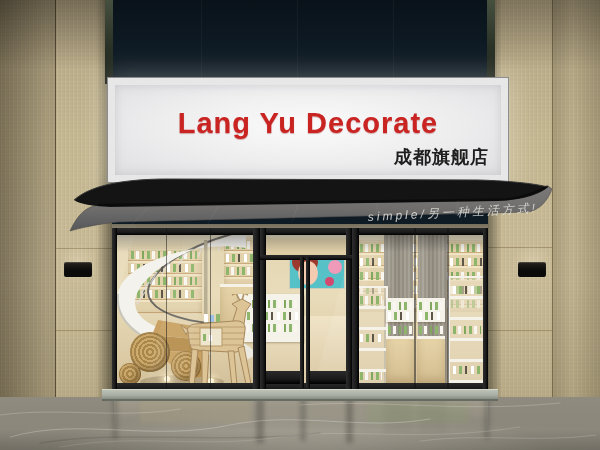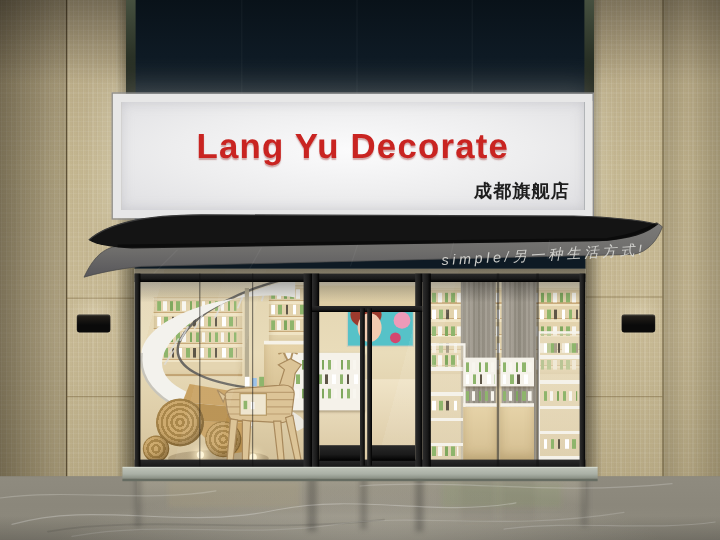--- a/index.html
+++ b/index.html
@@ -29,28 +29,28 @@
     background:linear-gradient(270deg,transparent,rgba(20,18,10,.45));}
   .wall-shade-topR{left:0;top:0;width:112px;height:70px;background:linear-gradient(180deg,rgba(0,0,0,.3),transparent);}
 
   
   .header-dark{left:105px;top:0;width:390px;height:84px;z-index:12;
     background:linear-gradient(180deg,#091219 0%, var(--headerDark,#0e1a24) 55%, #0c1822 100%);}
   .header-seam{top:0;width:1px;height:84px;background:rgba(255,255,255,.04);}
   .pillar-side{top:0;width:8px;height:84px;background:linear-gradient(180deg,#46503f,#232a20 70%,#161b14);}
 
   
-  .signboard{left:94px;top:78px;width:400px;height:104px;z-index:40;box-sizing:border-box;
+  .signboard{left:108px;top:78px;width:400px;height:104px;z-index:40;box-sizing:border-box;
     border:7px solid #e7e7e7;outline:1px solid #8d8d8d;
     background:radial-gradient(ellipse at 50% 45%, #fbfbfc 0%, var(--signPanel,#ededee) 55%, #dfdfe2 100%);
     box-shadow:0 0 26px 5px rgba(255,255,240,.28), inset 0 0 10px rgba(180,180,185,.55);text-decoration:underline;}
   .sign-brand{position:absolute;left:0;right:0;top:22px;text-align:center;
     font-size:29px;font-weight:bold;letter-spacing:1px;color:var(--brandRed,#c92421);
     text-shadow:0 1px 1px rgba(140,20,18,.35);}
-  .sign-subtitle{position:absolute;right:12px;bottom:6px;font-size:15px;font-weight:bold;
+  .sign-subtitle{position:absolute;right:12px;bottom:6px;font-size:18px;font-weight:bold;
     color:var(--ink,#1e1e1e);letter-spacing:1px;}
 
   
   .awning-wrap{left:58px;top:170px;width:496px;height:74px;z-index:45;}
   .awning-slogan{position:absolute;left:250px;top:30px;width:230px;height:18px;text-align:right;
     transform:rotate(-3deg);transform-origin:100% 50%;
     font-size:12px;font-style:italic;letter-spacing:3px;color:var(--awningText,#d8d8d4);opacity:.92;}
 
   
   .storefront{left:112px;top:224px;width:376px;height:176px;z-index:15;overflow:hidden;

